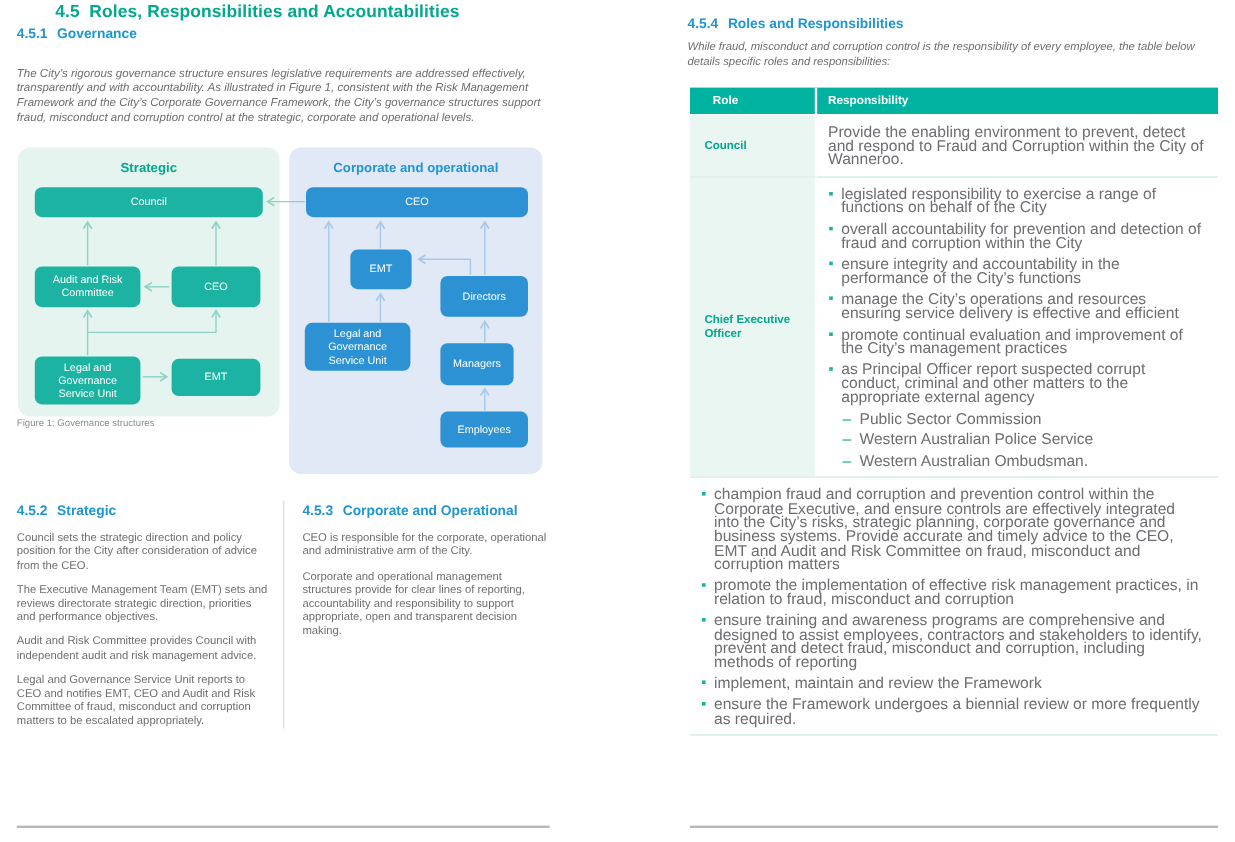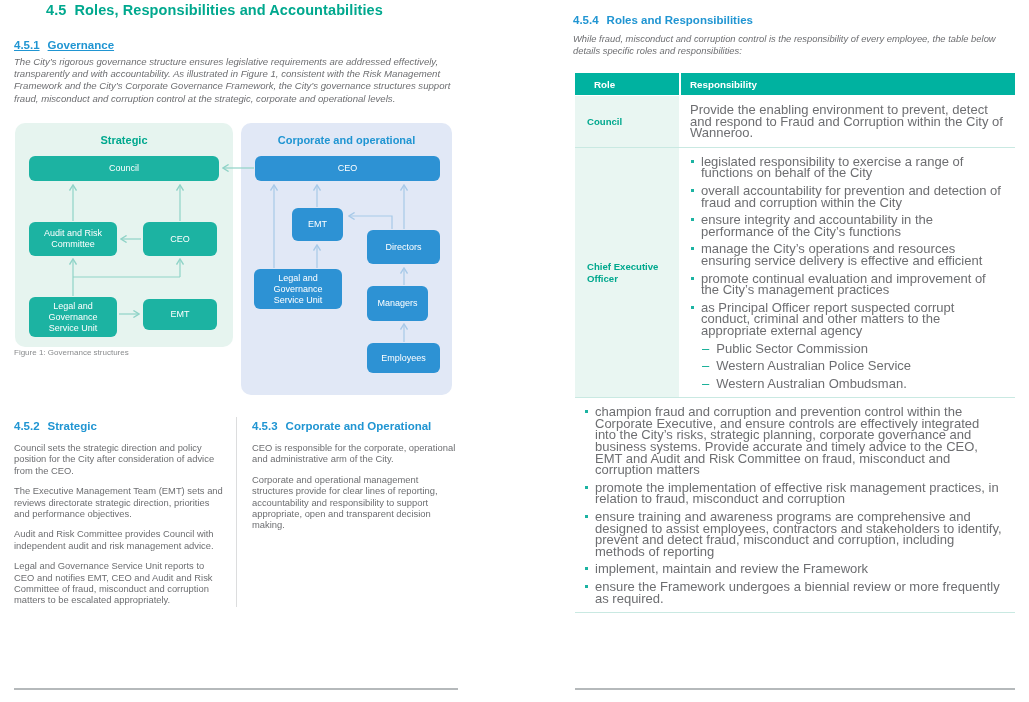--- a/index.html
+++ b/index.html
@@ -70,21 +70,21 @@
 </style>
 </head>
 <body>
 
 <div id="page">
 
   <div class="abs h1" style="left:14px; top:2px; width:460px;margin-left:32px;">
     <span class="hnum">4.5</span><span>Roles, Responsibilities and Accountabilities</span>
   </div>
 
-  <div class="abs h2" style="left:14px; top:39px;text-decoration:underline;">
+  <div class="abs h2" style="left:14px; top:23px;">
     <span class="hnum">4.5.1</span><span>Governance</span>
   </div>
 
   <div class="abs body" style="left:14px; top:56px; width:444px;">The City’s rigorous governance structure ensures legislative requirements are addressed effectively, transparently and with accountability. As illustrated in Figure 1, consistent with the Risk Management Framework and the City’s Corporate Governance Framework, the City’s governance structures support fraud, misconduct and corruption control at the strategic, corporate and operational levels.</div>
 
   <div class="abs panel panel-strategic" style="left:15px; top:123px; width:218px; height:224px; z-index:1;"></div>
   <div class="abs panel panel-corporate" style="left:241px; top:123px; width:211px; height:272px; z-index:1;"></div>
 
   <div class="abs panel-title pt-strategic" style="left:15px; top:134px; width:218px; z-index:3;">Strategic</div>
   <div class="abs panel-title pt-corporate" style="left:241px; top:134px; width:211px; z-index:3;">Corporate and operational</div>

